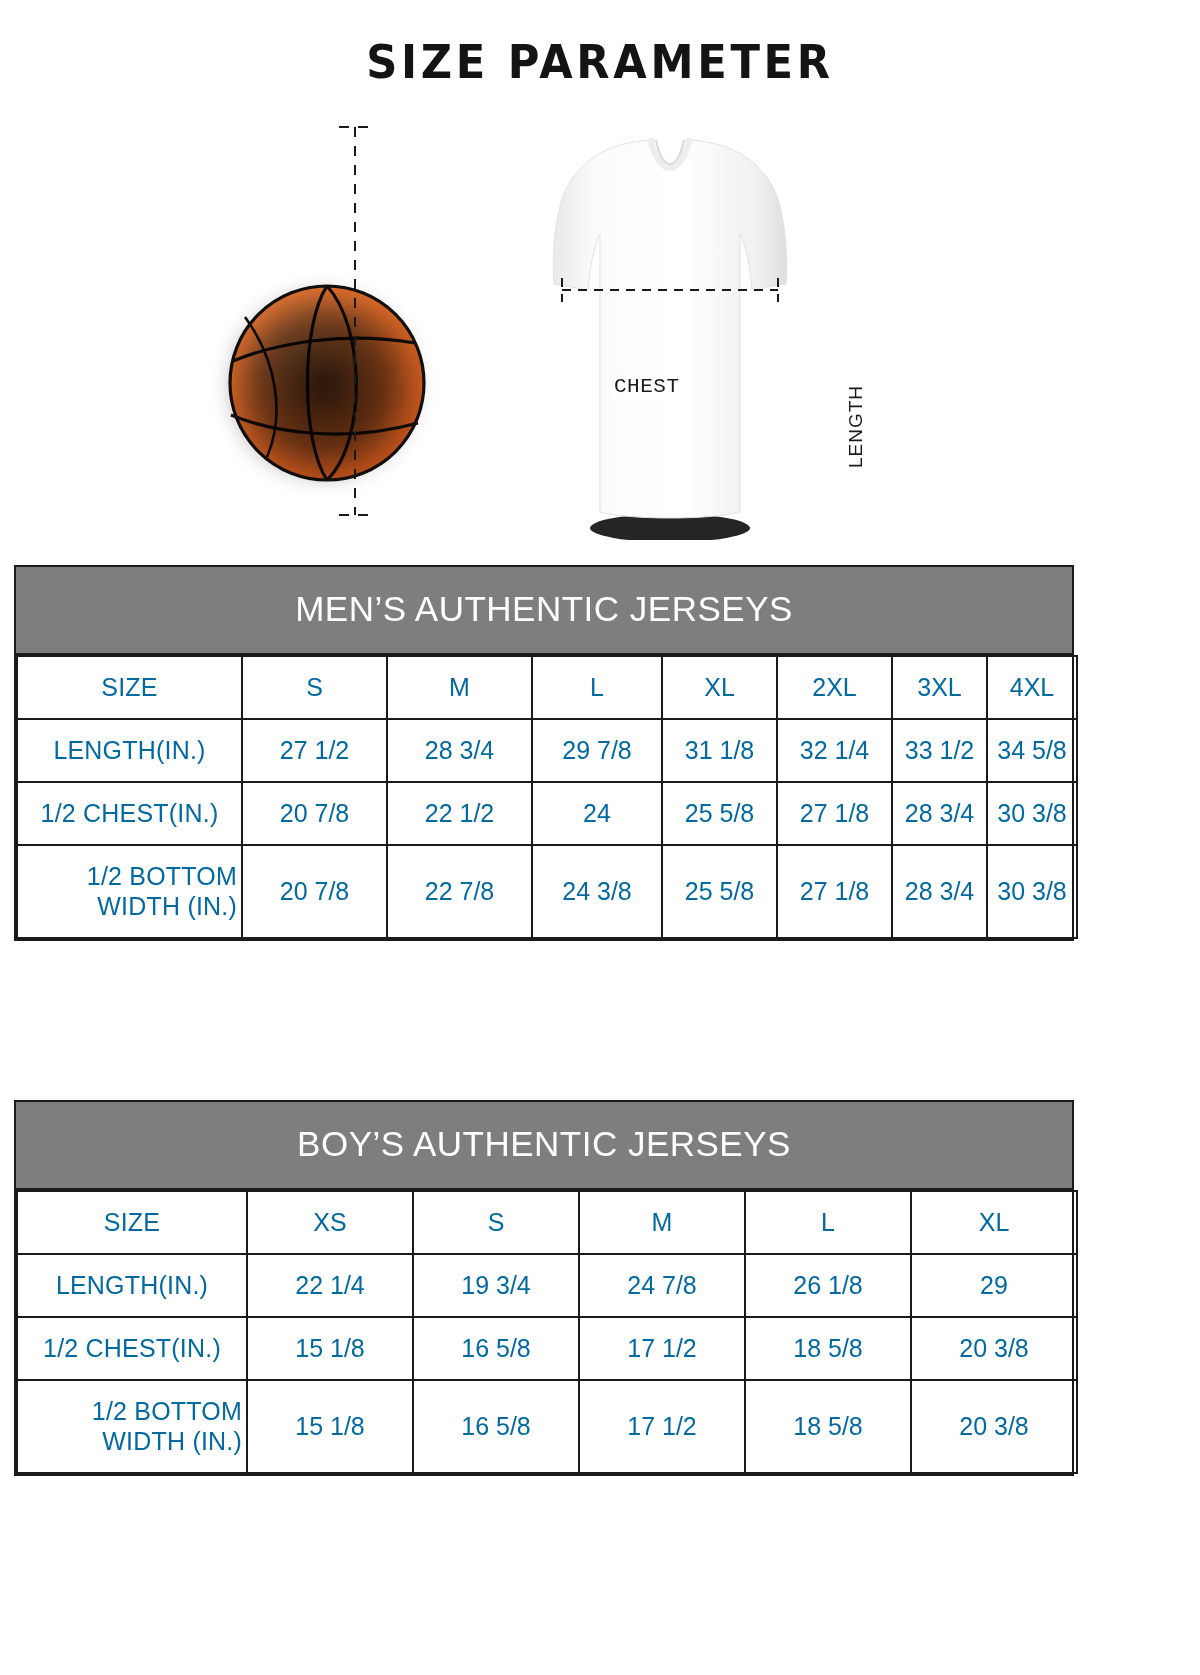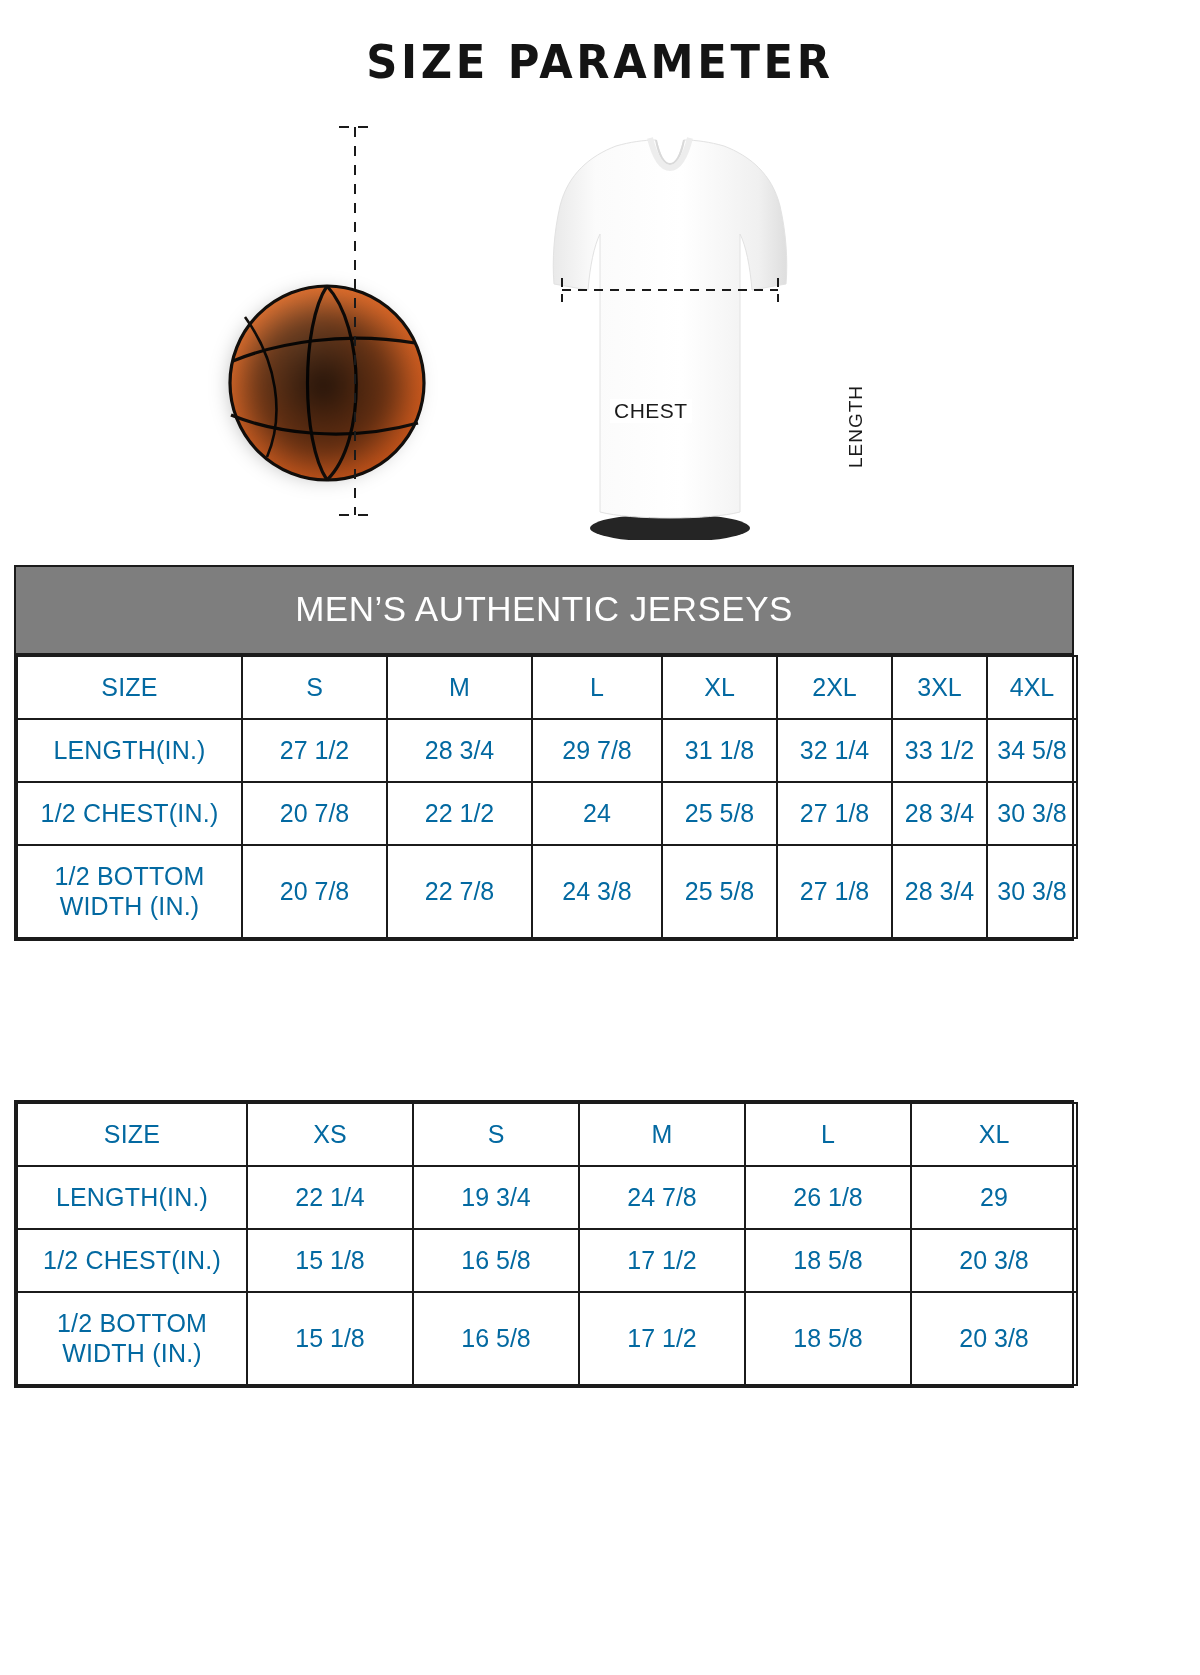--- a/index.html
+++ b/index.html
@@ -70,25 +70,24 @@
     height: 420px;
   }
 
   
   .chest-label {
     position: absolute;
     left: 610px;
     top: 265px;
     font-size: 21px;
     color: #1a1a1a;
-    font-family: Liberation Sans, sans-serif;
+    font-family: Liberation Mono, monospace;
     letter-spacing: 0.5px;
     background: #fff;
     padding: 0 4px;
-    margin-top: 24px;
   }
   .length-label {
     position: absolute;
     left: 845px;
     top: 275px;
     font-size: 19px;
     color: #1a1a1a;
     letter-spacing: 1px;
     writing-mode: vertical-rl;
     text-orientation: mixed;
@@ -139,21 +138,21 @@
   table.men-tbl td:nth-child(3) { width: 145px; }
   table.men-tbl td:nth-child(4) { width: 130px; }
   table.men-tbl td:nth-child(5) { width: 115px; }
   table.men-tbl td:nth-child(6) { width: 115px; }
   table.men-tbl td:nth-child(7) { width: 95px; }
   table.men-tbl td:nth-child(8) { width: 90px; }
 
   table.boy-tbl td:nth-child(1) { width: 230px; }
   table.boy-tbl td:nth-child(n+2) { width: 166px; }
 
-  .two-line { line-height: 1.18; white-space: normal; }
+  .two-line { line-height: 1.18; white-space: normal; text-align: right; }
   .two-line .l2 { display: block; }
 
   
   td.rowhead { border-left-width: 2px; }
 </style>
 </head>
 <body>
 
 <div class="page">
 
@@ -264,20 +263,21 @@
         <td>25  5/8</td>
         <td>27  1/8</td>
         <td>28  3/4</td>
         <td>30  3/8</td>
       </tr>
     </tbody>
       </table>
   </div>
 
   <div class="table-block boy">
+    <div class="tbl-head">BOY’S AUTHENTIC JERSEYS</div>
     <table class="boy-tbl">
       <tbody>
           <tr>
         <td class="rowhead">SIZE</td>
         <td>XS</td>
         <td>S</td>
         <td>M</td>
         <td>L</td>
         <td>XL</td>
       </tr>

